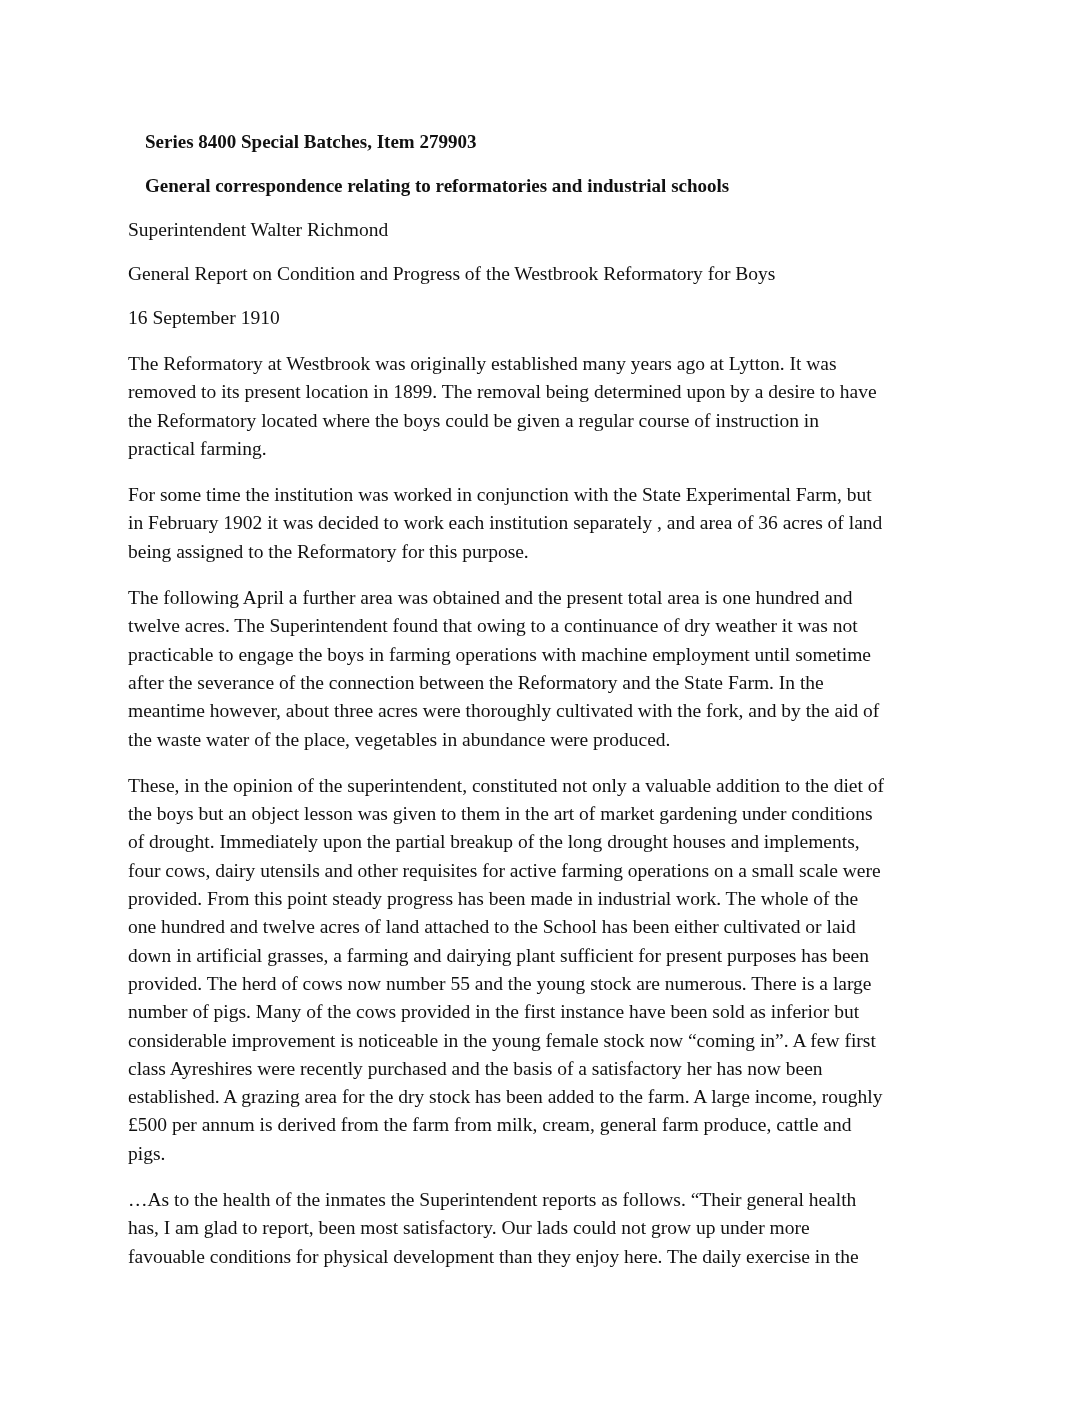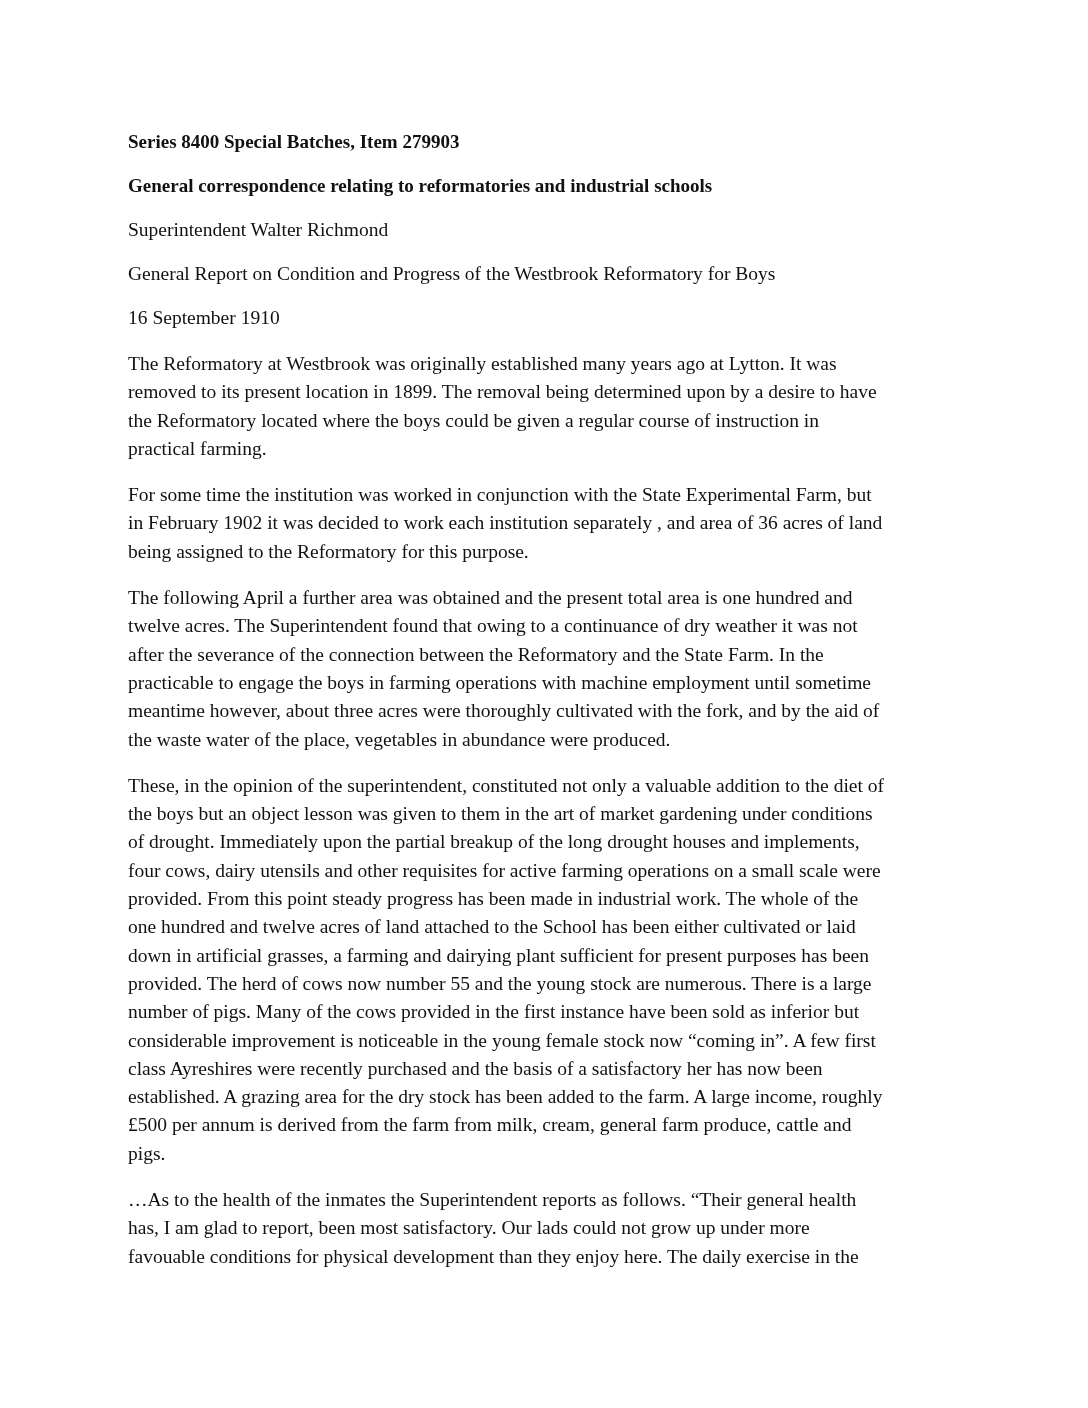--- a/index.html
+++ b/index.html
@@ -18,21 +18,21 @@
     .page {
       position: absolute;
       left: 128px;
       top: 128px;
       width: 840px;
     }
     .heading {
       font-weight: bold;
       font-size: 19px;
       line-height: 28px;
-      margin: 0 0 16px 0;
+      margin: 0 0 16px 17px;
     }
     .meta {
       font-size: 19.5px;
       line-height: 28px;
       margin: 12px 0 16px 0;
     }
     .para {
       margin: 18px 0 16px 0;
     }
     .para .ln {
@@ -61,22 +61,22 @@
 
   <div class="para">
     <span class="ln">For some time the institution was worked in conjunction with the State Experimental Farm, but</span>
     <span class="ln">in February 1902 it was decided to work each institution separately , and area of 36 acres of land</span>
     <span class="ln">being assigned to the Reformatory for this purpose.</span>
   </div>
 
   <div class="para">
     <span class="ln">The following April a further area was obtained and the present total area is one hundred and</span>
     <span class="ln">twelve acres. The Superintendent found that owing to a continuance of dry weather it was not</span>
+    <span class="ln">practicable to engage the boys in farming operations with machine employment until sometime</span>
     <span class="ln">after the severance of the connection between the Reformatory and the State Farm. In the</span>
-    <span class="ln">practicable to engage the boys in farming operations with machine employment until sometime</span>
     <span class="ln">meantime however, about three acres were thoroughly cultivated with the fork, and by the aid of</span>
     <span class="ln">the waste water of the place, vegetables in abundance were produced.</span>
   </div>
 
   <div class="para">
     <span class="ln">These, in the opinion of the superintendent, constituted not only a valuable addition to the diet of</span>
     <span class="ln">the boys but an object lesson was given to them in the art of market gardening under conditions</span>
     <span class="ln">of drought. Immediately upon the partial breakup of the long drought houses and implements,</span>
     <span class="ln">four cows, dairy utensils and other requisites for active farming operations on a small scale were</span>
     <span class="ln">provided. From this point steady progress has been made in industrial work. The whole of the</span>

